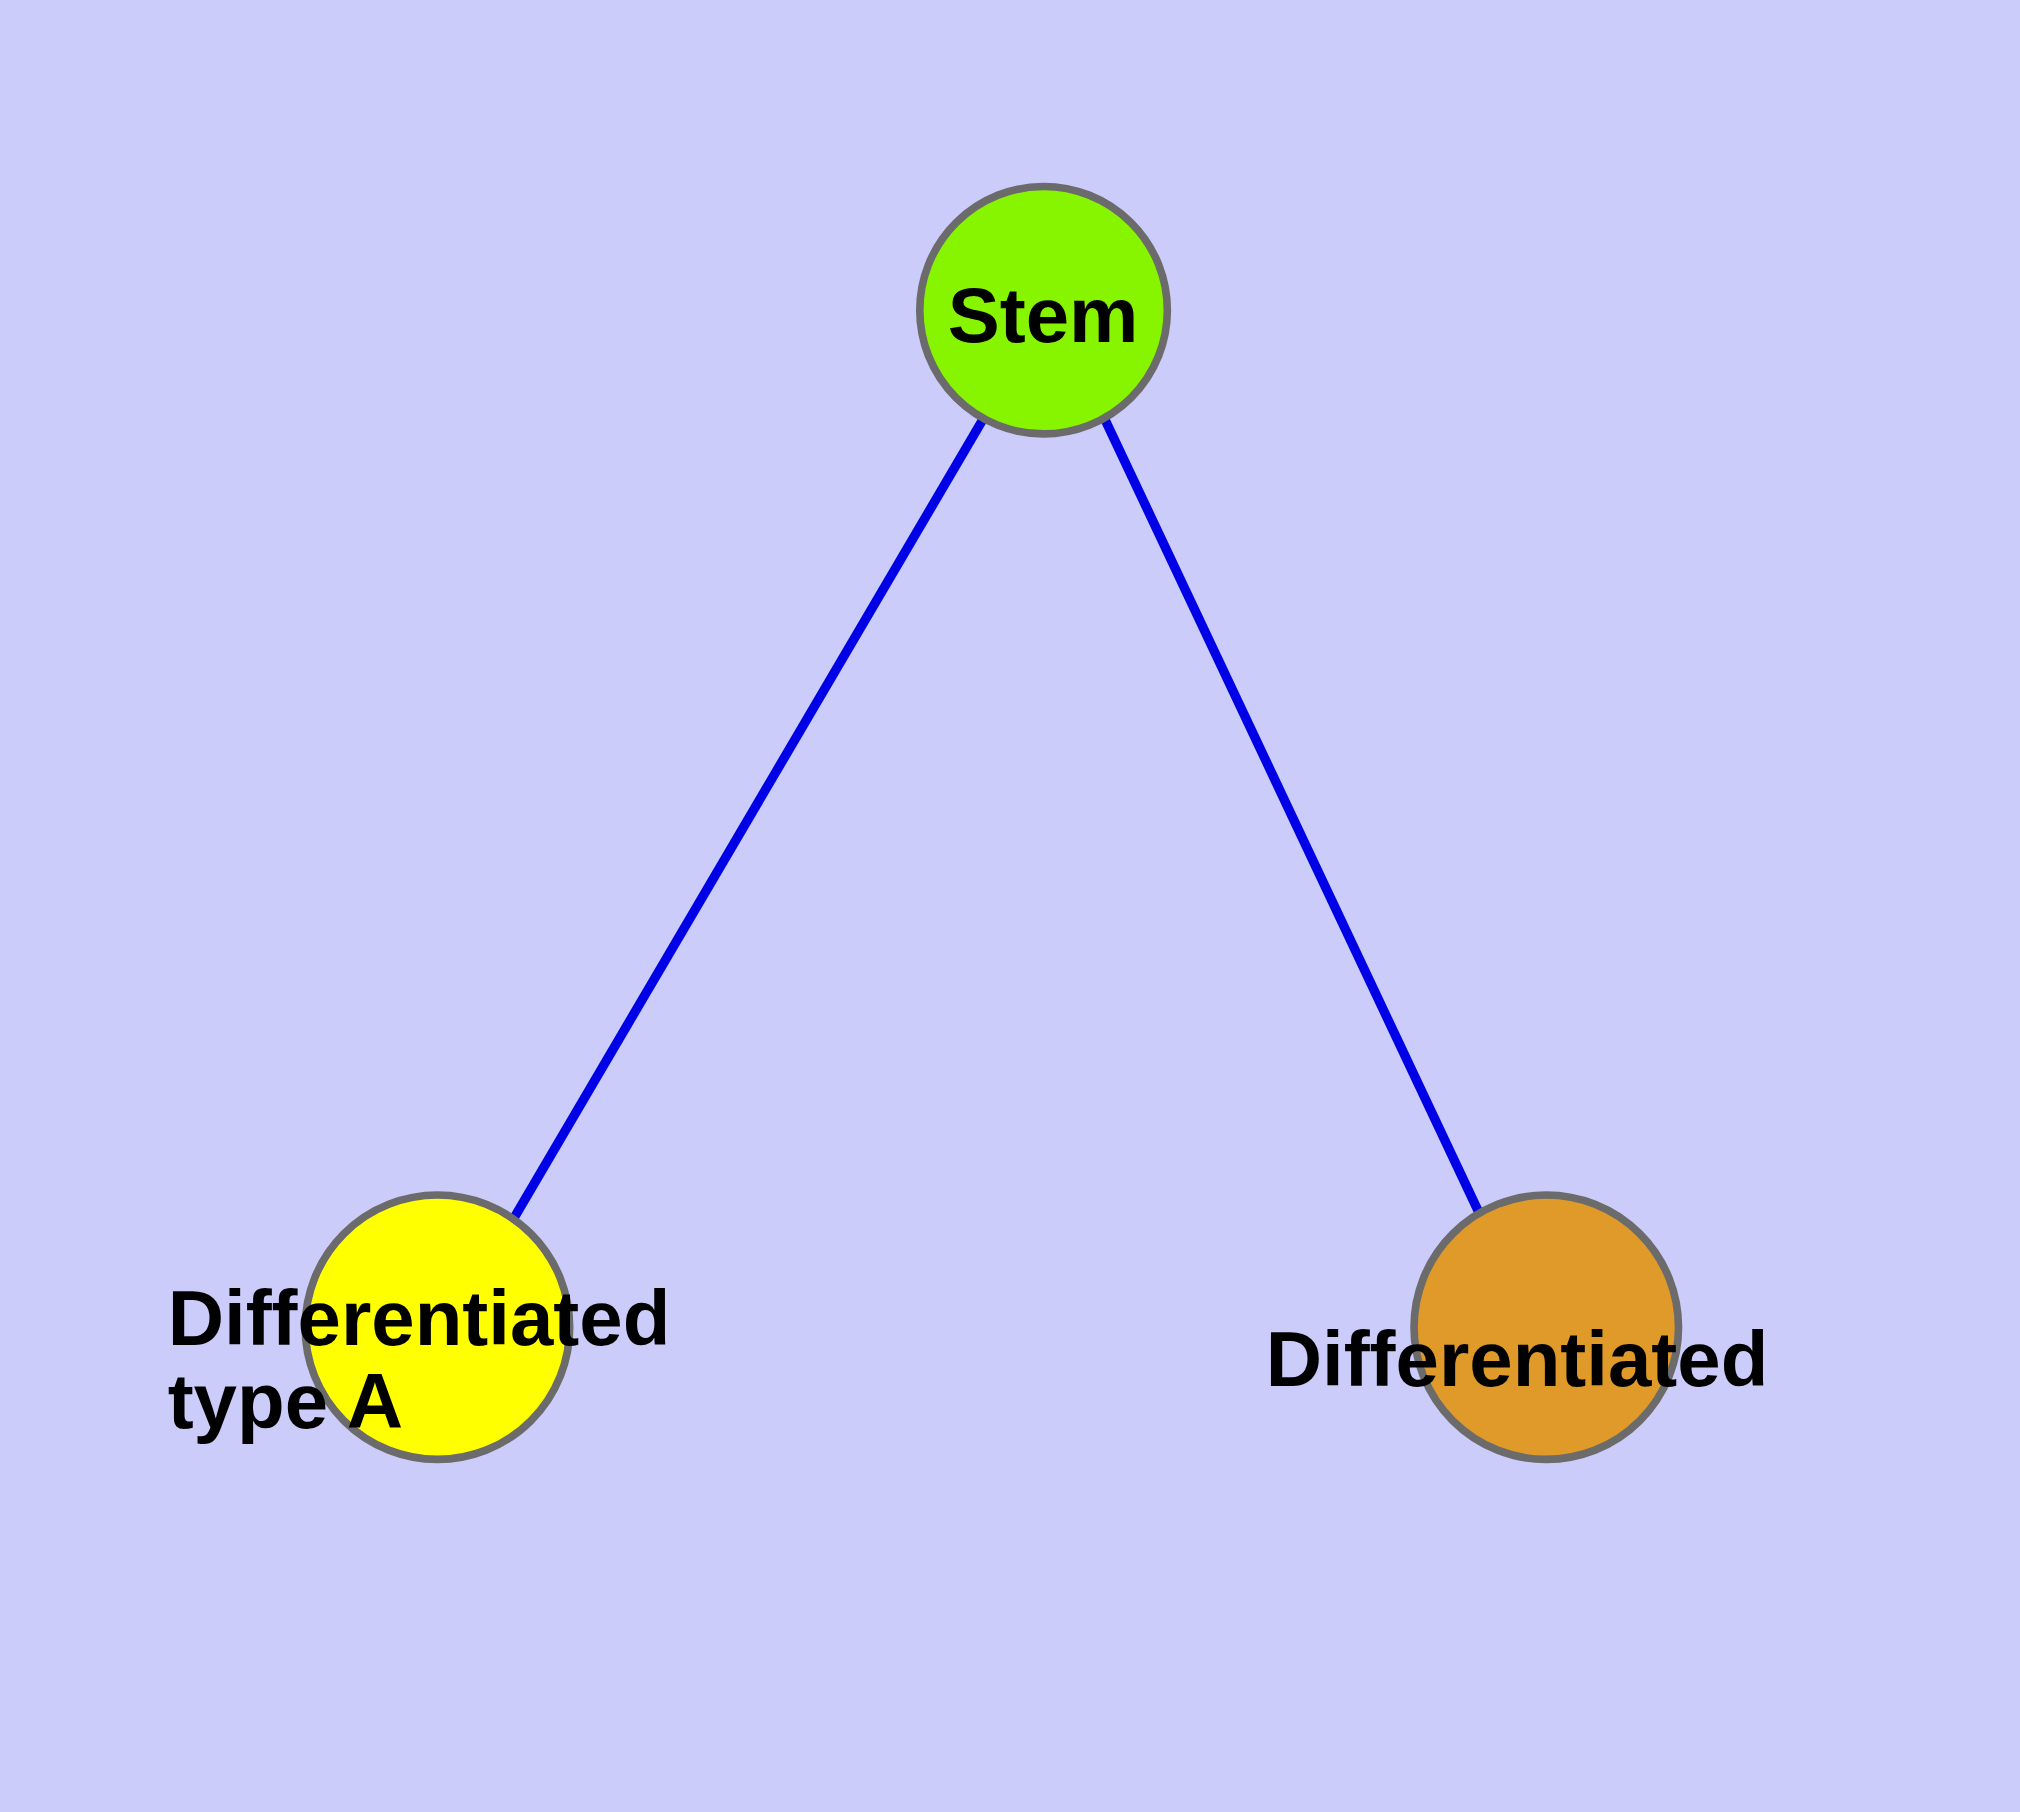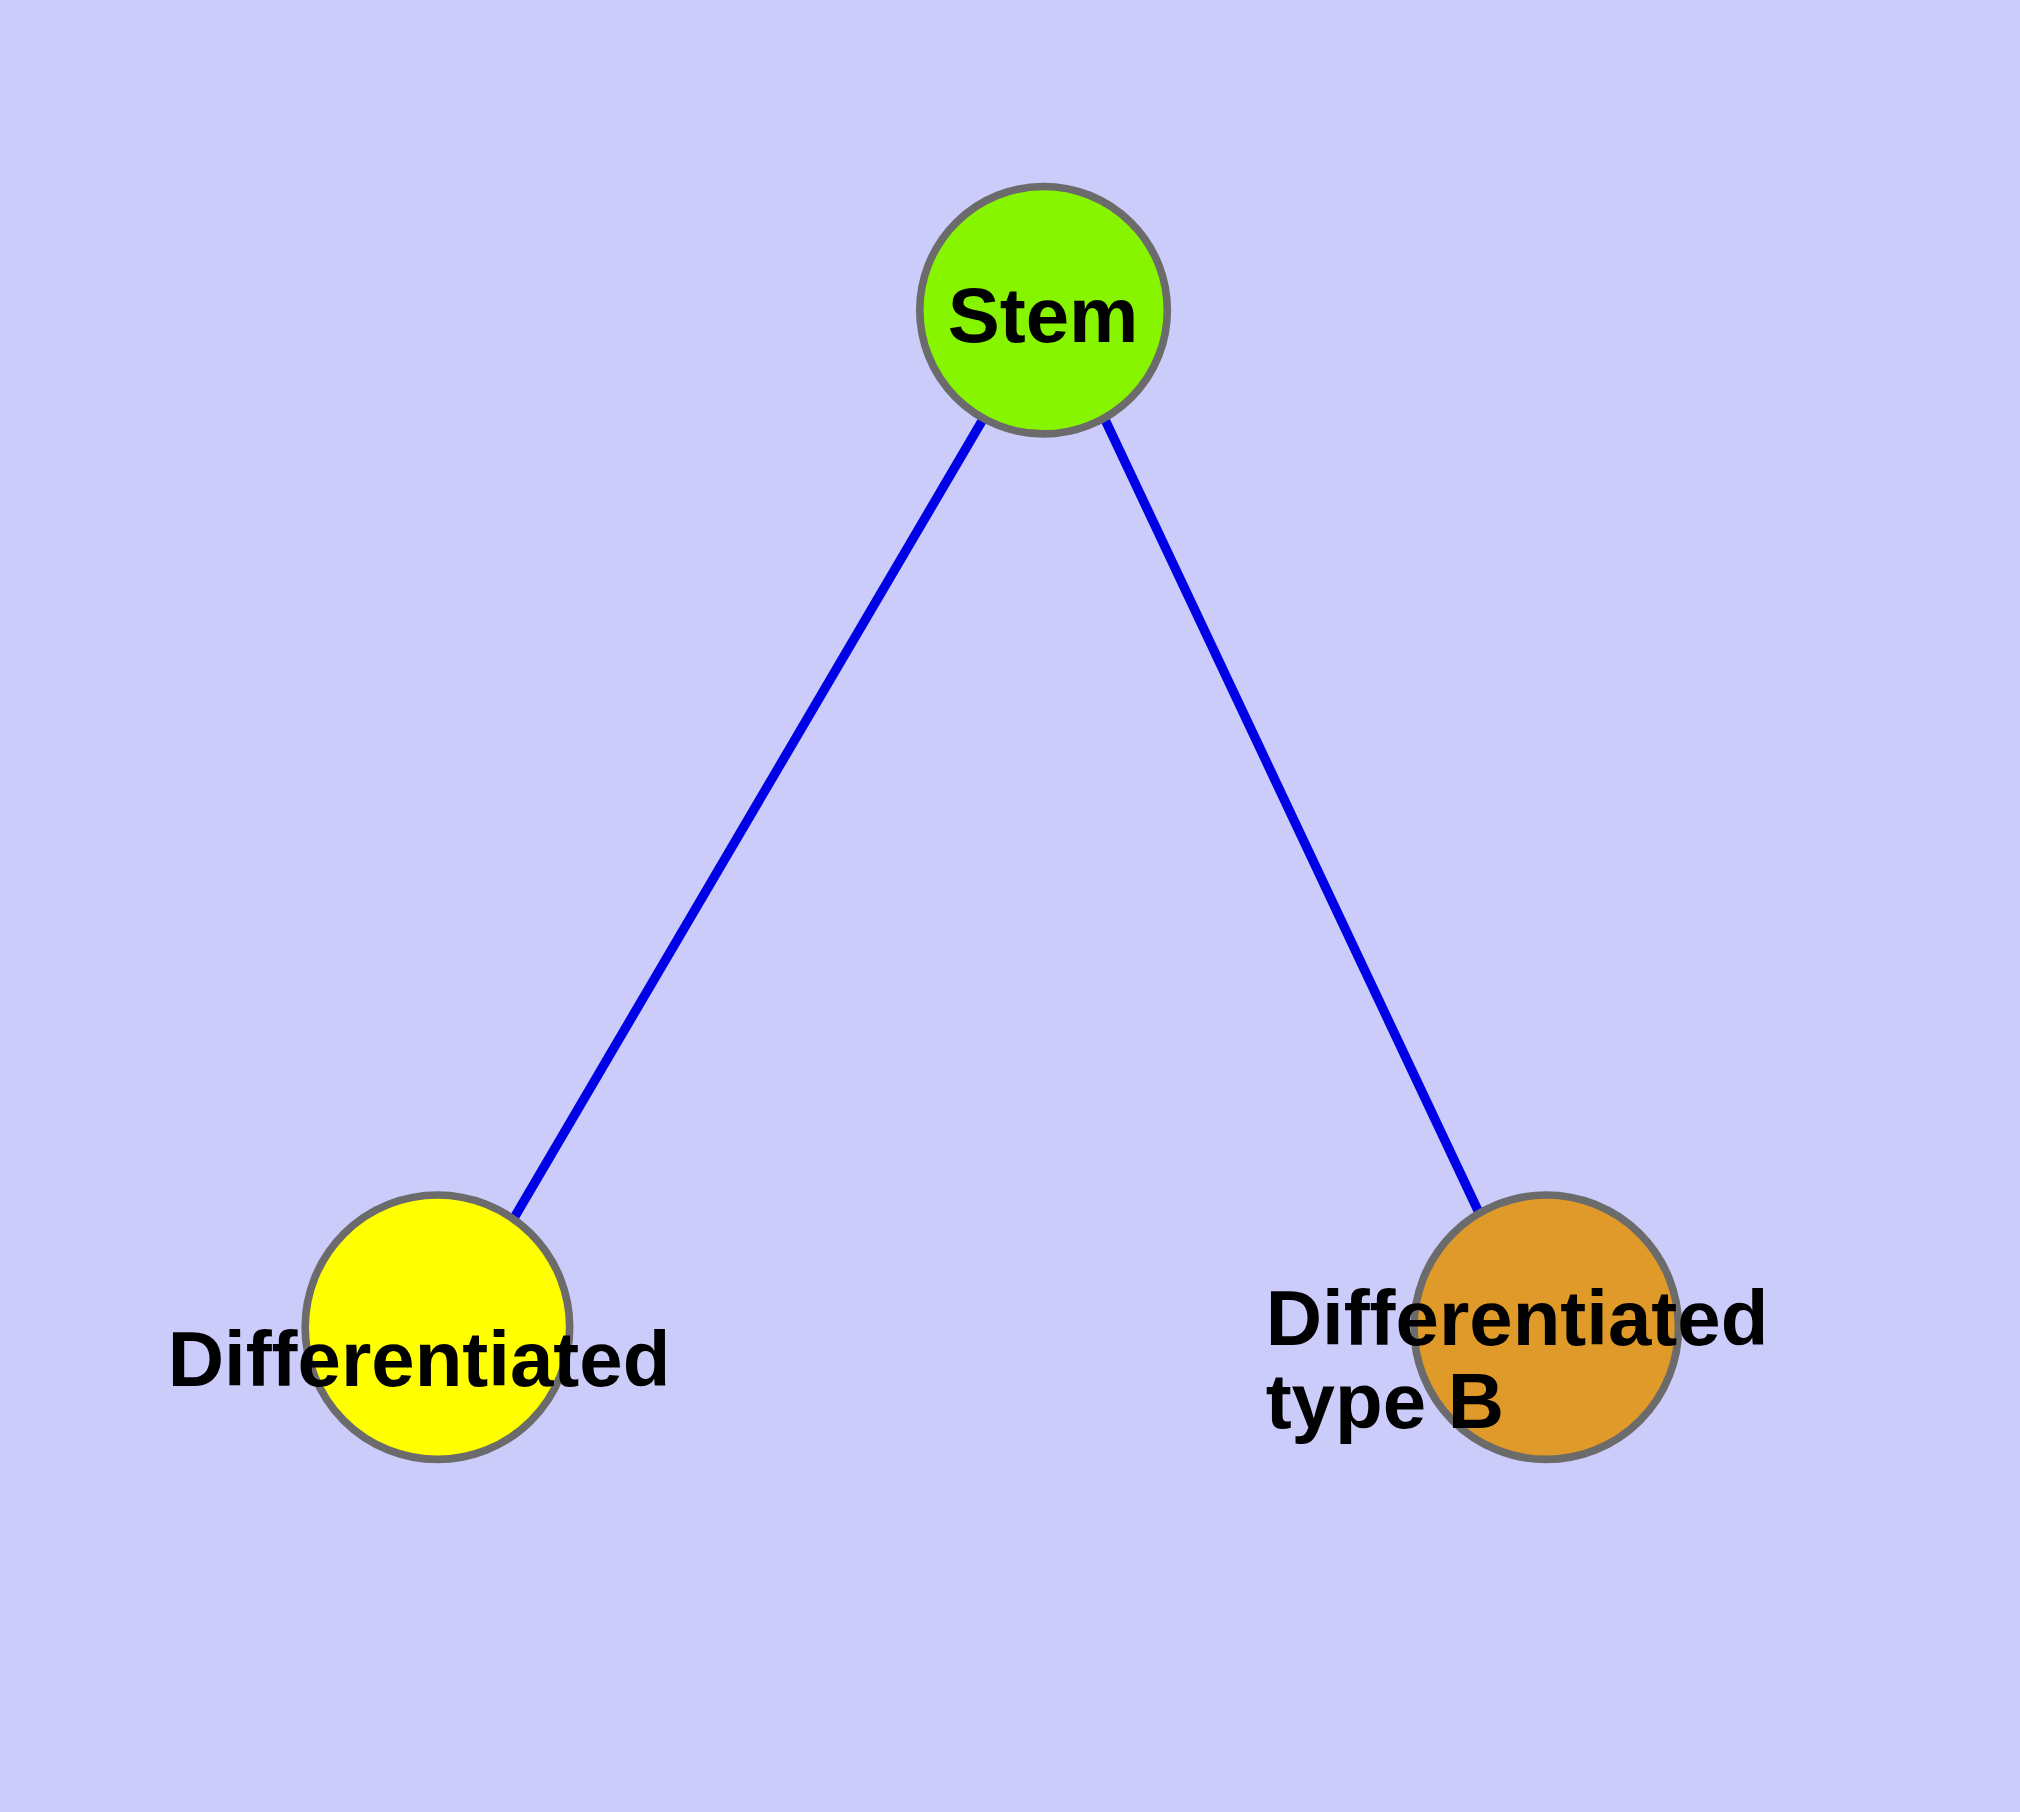--- a/index.html
+++ b/index.html
@@ -69,18 +69,18 @@
       </g>
     <g id="nodes-group">
         <circle cx="1231" cy="366" r="146" fill="#88f500" stroke="#6b6b6b" stroke-width="9" class="node-circle"></circle>
         <circle cx="516" cy="1566" r="156" fill="#ffff00" stroke="#6b6b6b" stroke-width="9" class="node-circle"></circle>
         <circle cx="1824" cy="1566" r="156" fill="#e09a2a" stroke="#6b6b6b" stroke-width="9" class="node-circle"></circle>
       </g>
   </svg>
 
   <div id="labels-layer">
       <div class="node-label label-stem" style="left: 1043px; top: 316px; font-size: 78px; color: rgb(0, 0, 0);"><span>Stem</span></div>
-      <div class="node-label label-child" style="left: 419px; top: 1330px; font-size: 78px; color: rgb(0, 0, 0);"><span>Differentiated</span><br></div>
-      <div class="node-label label-child" style="left: 1517px; top: 1330px; font-size: 78px; color: rgb(0, 0, 0);"><span>Differentiated</span><br><span>type B</span></div>
+      <div class="node-label label-child" style="left: 419px; top: 1330px; font-size: 78px; color: rgb(0, 0, 0);"><span>Differentiated</span><br><span>type A</span></div>
+      <div class="node-label label-child" style="left: 1517px; top: 1330px; font-size: 78px; color: rgb(0, 0, 0);"><span>Differentiated</span><br></div>
     </div>
 
 </div>
 
 
 </body></html>

